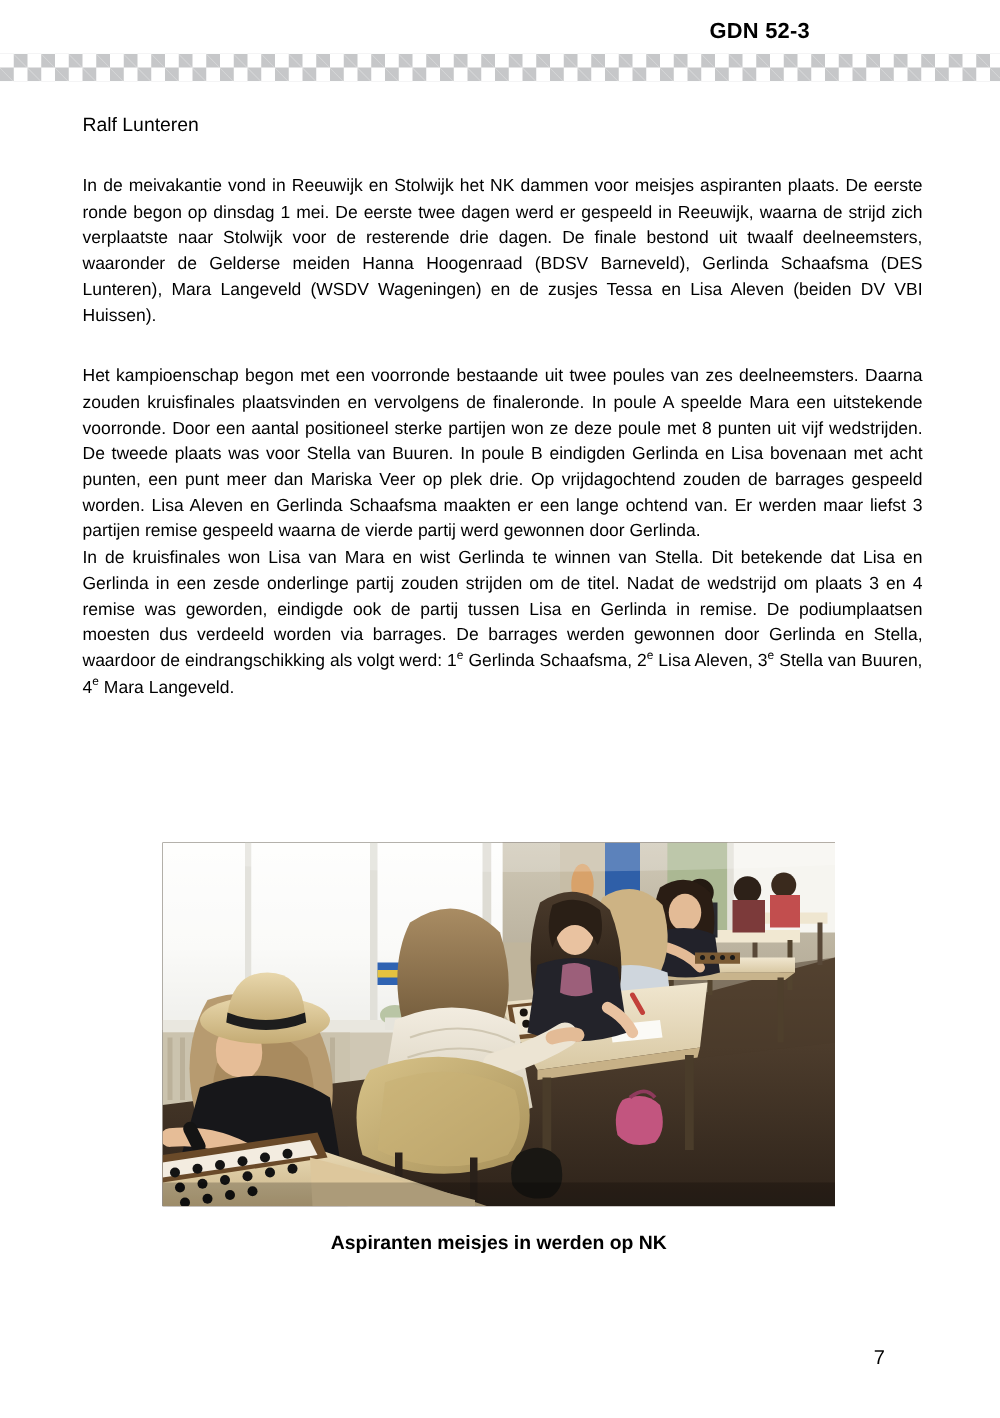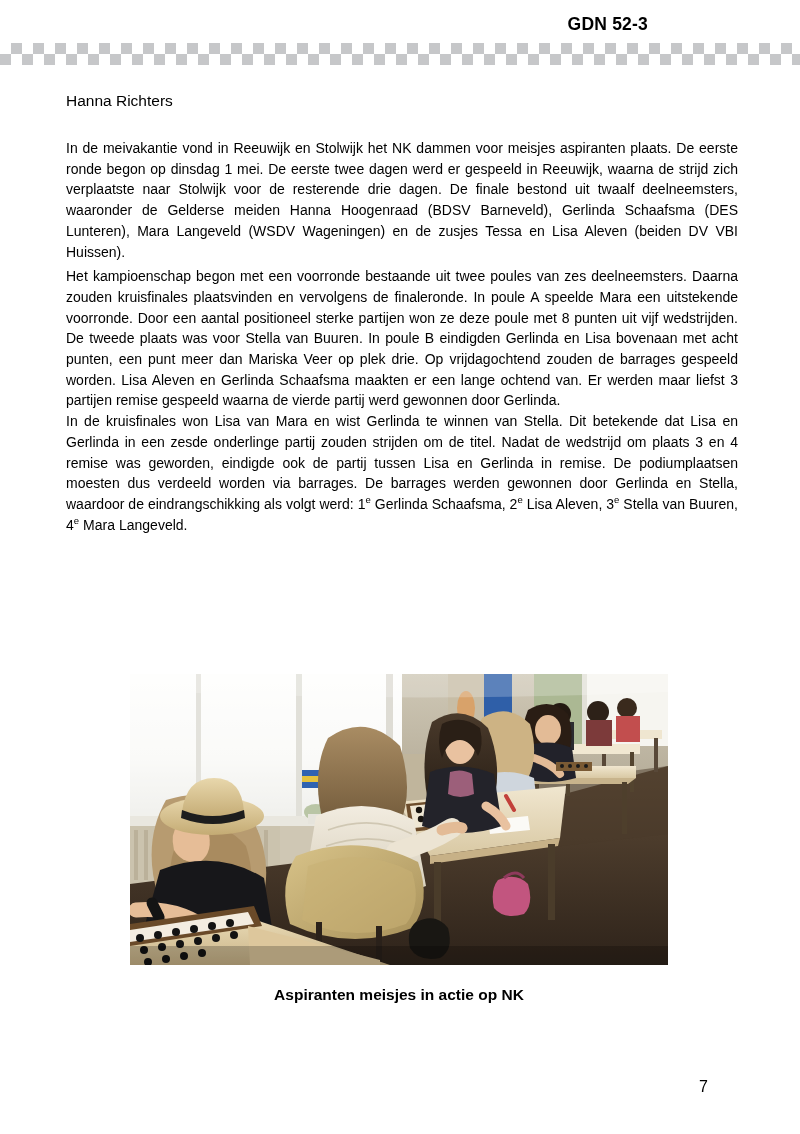--- a/index.html
+++ b/index.html
@@ -68,21 +68,21 @@
     margin: 3px 0 0 0;
   }
   .body-paragraph {
     font-size: 14px;
     line-height: 20.7px;
     text-align: justify;
     margin: 0;
     word-spacing: 0.1px;
   }
   #paragraph-1 { margin-top: 27px; }
-  #paragraph-2 { margin-top: 4px; }
+  #paragraph-2 { margin-top: 28px; }
   #paragraph-3 { }
   .ordinal-suffix {
     font-size: 0.68em;
     vertical-align: super;
     line-height: 0;
   }
 
   
   #photo-figure {
     position: absolute;
@@ -133,21 +133,21 @@
 <body>
 
 <div id="page-header">
   <div id="header-issue-label">GDN 52-3</div>
   <div id="header-checker-band"></div>
 </div>
 
 <div id="article">
 
 
-  <p id="article-author">Hanna Richters</p>
+  <p id="article-author">Ralf Lunteren</p>
 
   <p id="paragraph-1" class="body-paragraph">In de meivakantie vond in Reeuwijk en Stolwijk het NK dammen voor meisjes aspiranten plaats. De eerste ronde begon op dinsdag 1 mei. De eerste twee dagen werd er gespeeld in Reeuwijk, waarna de strijd zich verplaatste naar Stolwijk voor de resterende drie dagen.  De finale bestond uit twaalf deelneemsters, waaronder de Gelderse meiden Hanna Hoogenraad (BDSV Barneveld), Gerlinda Schaafsma (DES Lunteren), Mara Langeveld (WSDV Wageningen) en de zusjes Tessa en Lisa Aleven (beiden DV VBI Huissen).</p>
 
   <p id="paragraph-2" class="body-paragraph">Het kampioenschap begon met een voorronde bestaande uit twee poules van zes deelneemsters. Daarna zouden kruisfinales plaatsvinden en vervolgens de finaleronde. In poule A speelde Mara een uitstekende voorronde. Door een aantal positioneel sterke partijen won ze deze poule met 8 punten uit vijf wedstrijden. De tweede plaats was voor Stella van Buuren. In poule B eindigden Gerlinda en Lisa bovenaan met acht punten, een punt meer dan Mariska Veer op plek drie. Op vrijdagochtend zouden de barrages gespeeld worden. Lisa Aleven en Gerlinda Schaafsma maakten er een lange ochtend van. Er werden  maar liefst 3 partijen remise gespeeld waarna de vierde partij werd gewonnen door Gerlinda.</p>
 
   <p id="paragraph-3" class="body-paragraph"><span>In de kruisfinales won Lisa van Mara en wist Gerlinda te winnen van Stella. Dit betekende dat Lisa en Gerlinda in een zesde onderlinge partij zouden strijden om de titel. Nadat de wedstrijd om plaats 3 en 4 remise was geworden, eindigde ook de partij tussen Lisa en Gerlinda in remise. De podiumplaatsen moesten dus verdeeld worden via barrages. De barrages werden gewonnen door Gerlinda en Stella, waardoor de eindrangschikking als volgt werd: 1</span><span class="ordinal-suffix">e</span><span> Gerlinda Schaafsma, 2</span><span class="ordinal-suffix">e</span><span> Lisa Aleven, 3</span><span class="ordinal-suffix">e</span><span> Stella van Buuren, 4</span><span class="ordinal-suffix">e</span><span> Mara Langeveld.</span></p>
 
 </div>
 
 <figure id="photo-figure">
@@ -402,18 +402,18 @@
       <path d="M 374 204 q 12 -10 20 0" stroke="#8e3a5c" stroke-width="3" fill="none"></path>
 
       <path d="M 286 248 q 20 -10 32 6 q 6 22 -8 30 q -22 4 -30 -10 q -4 -18 6 -26 Z" fill="#191713"></path>
 
       <rect x="0" y="0" width="538" height="291" fill="none"></rect>
       <path d="M 0 0 L 538 0 L 538 18 Q 270 30 0 16 Z" fill="#ffffff" opacity="0.22"></path>
       <rect x="0" y="272" width="538" height="19" fill="#000000" opacity="0.22"></rect>
     </svg>
   </div>
 
-  <figcaption id="photo-caption">Aspiranten meisjes in actie op NK</figcaption>
+  <figcaption id="photo-caption">Aspiranten meisjes in werden op NK</figcaption>
 </figure>
 
 <div id="page-footer">
   <div id="page-number">7</div>
 </div>
 
 </body></html>

